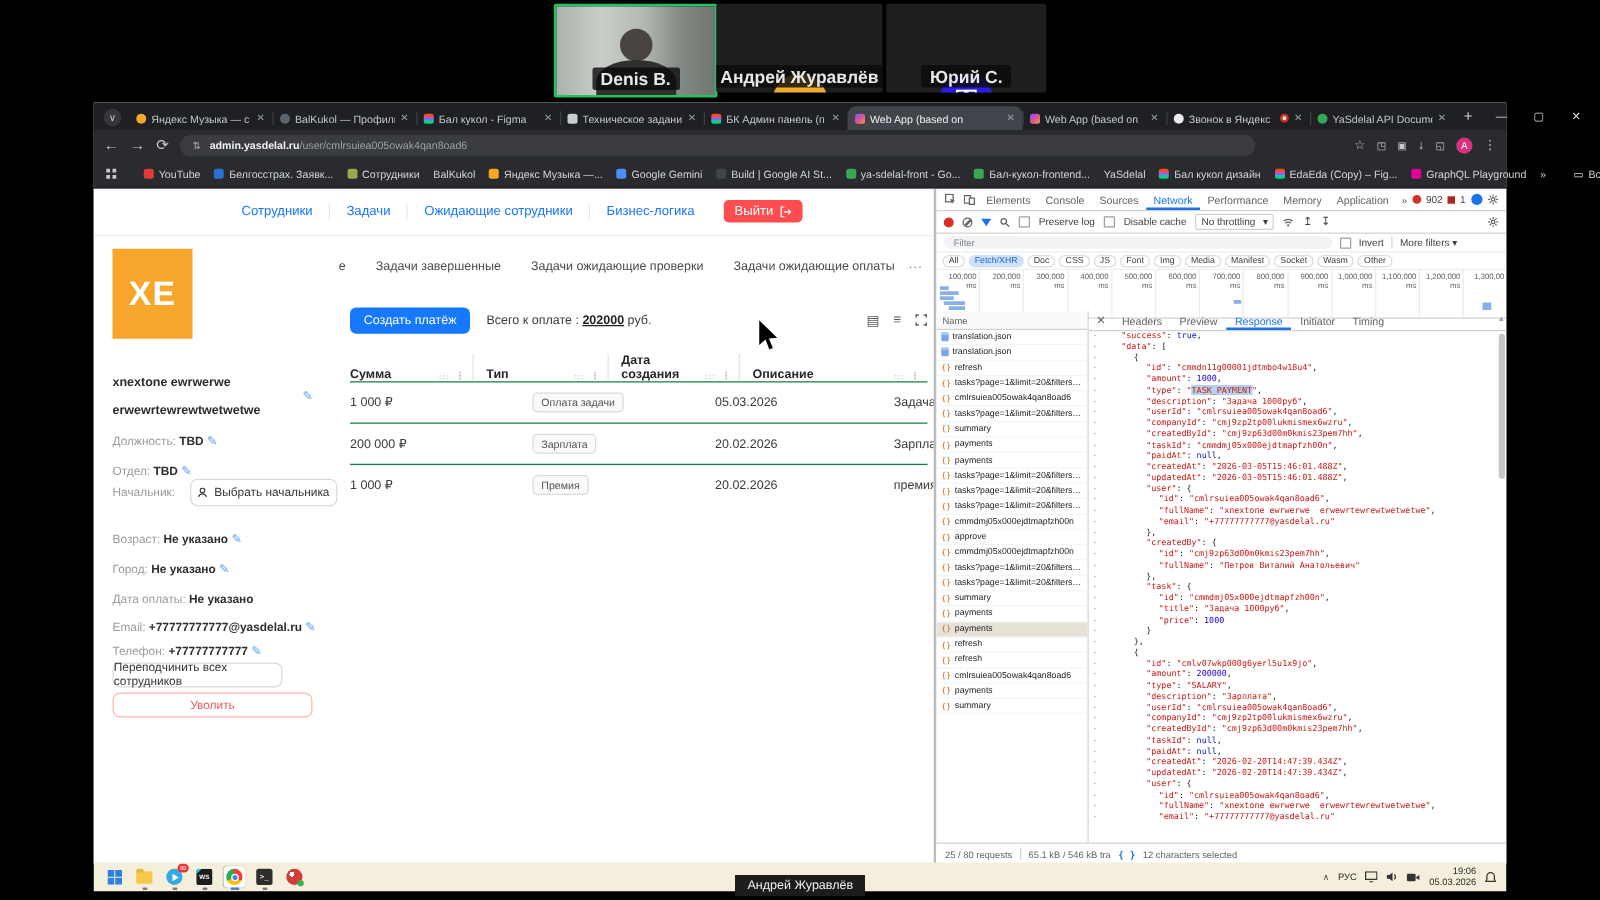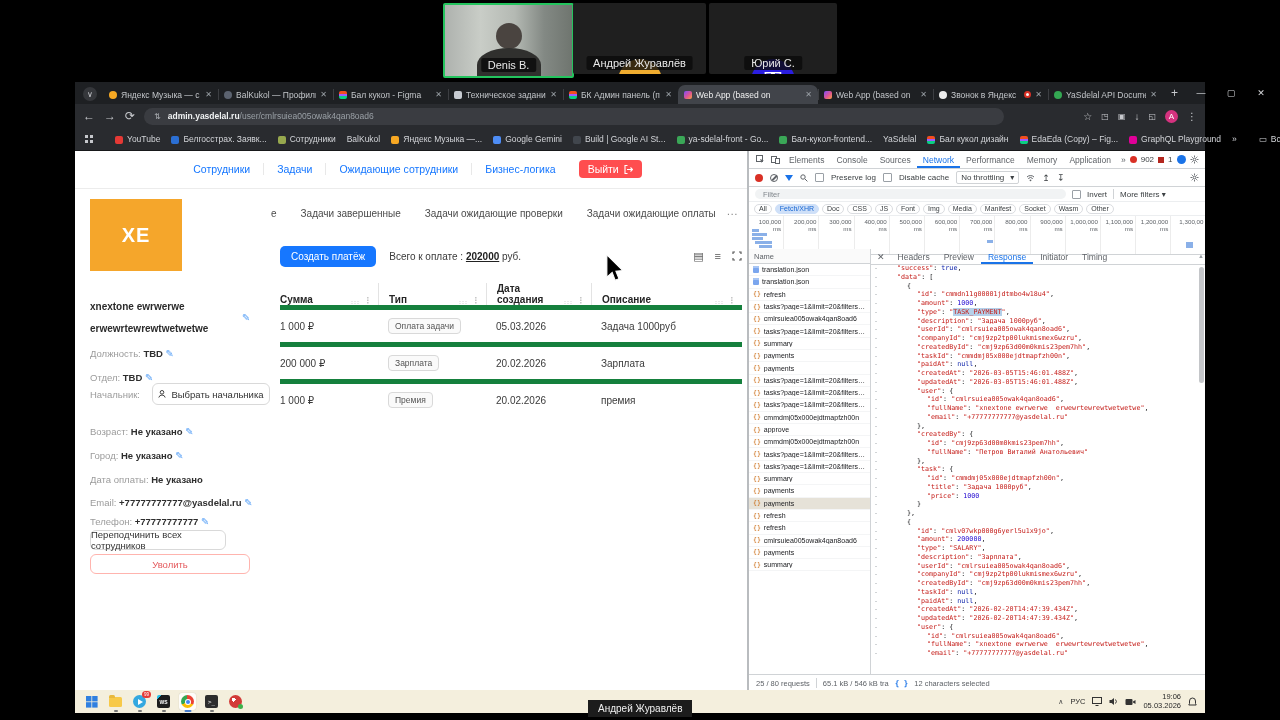--- a/index.html
+++ b/index.html
@@ -2,21 +2,21 @@
 <html><head>
 <meta charset="utf-8">
 <style>
   html,body{margin:0;padding:0;background:#000;}
   .screen{position:relative;width:1280px;height:720px;background:#000;overflow:hidden;
     font-family:"Liberation Sans","DejaVu Sans",sans-serif;-webkit-font-smoothing:antialiased;}
   
   .call-strip{position:absolute;left:0;top:0;width:100%;height:78px;background:#000;}
   .tile{position:absolute;top:3px;height:71px;background:#1f1f1f;border-radius:2px;overflow:hidden;}
   .tile .name-tag{position:absolute;bottom:4px;left:50%;transform:translateX(-50%);background:rgba(10,10,10,.8);
-    color:#e8e8e8;font-size:11px;padding:1px 7px;border-radius:2px;white-space:nowrap;}
+    color:#e8e8e8;font-size:14px;padding:1px 7px;border-radius:2px;white-space:nowrap;font-weight:bold;}
   .tile.video{border:2px solid #24c45e;}
   .videofill{position:absolute;inset:0;
     background:linear-gradient(90deg,#aeb2ae 0%,#c9cdc7 28%,#b4b9b3 55%,#838984 78%,#6f756f 100%);}
   .videofill:before{content:"";position:absolute;left:50%;top:26%;width:26px;height:26px;border-radius:50%;
     transform:translateX(-50%);background:#4a4440;}
   .videofill:after{content:"";position:absolute;left:50%;bottom:-6px;width:64px;height:34px;border-radius:50% 50% 0 0;
     transform:translateX(-50%);background:#30302e;}
   .avatar-circle{position:absolute;left:50%;top:8px;transform:translateX(-50%);width:44px;height:44px;border-radius:50%;
     display:flex;align-items:center;justify-content:center;font-size:17px;font-weight:bold;color:#463000;margin-top:48px;}
   .avatar-circle.blue{color:#fff;font-family:"Liberation Serif",serif;font-size:26px;}
@@ -43,43 +43,43 @@
   .addr{width:840px;height:17px;background:#3a3c41;border-radius:9px;color:#e8eaed;font-size:8.5px;
     display:flex;align-items:center;padding:0 10px;gap:7px;}
   .addr .tune{color:#aeb1b6;font-size:8px;}
   .addr .dom{color:#f1f3f4;}
   .addr .path{color:#9aa0a6;}
   .tb-right{margin-left:auto;display:flex;align-items:center;gap:9px;color:#c6c8cc;font-size:10px;}
   .profile-dot{width:13px;height:13px;border-radius:50%;background:#d5327f;color:#fff;font-size:8px;
     display:flex;align-items:center;justify-content:center;}
   .bookmarks{height:22px;background:#292b2f;display:flex;align-items:center;gap:11px;padding:0 10px;
     color:#d3d5d9;font-size:8.5px;border-bottom:1px solid #17181a;}
-  .bm{display:flex;gap:4px;align-items:flex-end;white-space:nowrap;}
+  .bm{display:flex;gap:4px;align-items:center;white-space:nowrap;}
   .bm .ic{width:8px;height:8px;border-radius:2px;flex:none;}
   .appsgrid{display:grid;grid-template-columns:3px 3px;grid-gap:2px;}
   .appsgrid i{width:3px;height:3px;background:#c6c8cc;}
   .bm-sep{width:1px;height:12px;background:#4a4c50;}
   .figma{background:linear-gradient(180deg,#f24e1e 0 34%,#a259ff 34% 67%,#0acf83 67% 100%);}
   .webappfav{background:linear-gradient(135deg,#7c4dff 0%,#e0558f 55%,#f5a33c 100%);}
   
   .content{position:relative;height:540px;background:#fff;overflow:hidden;}
   .app{position:absolute;left:0;top:0;width:672px;height:540px;background:#fff;}
   .app-nav{position:absolute;left:0;top:9px;width:100%;display:flex;justify-content:center;align-items:center;}
   .nav-item{color:#1677ff;font-size:10.5px;padding:0 13px;border-right:1px solid #e8e8e8;white-space:nowrap;}
   .nav-item:last-of-type{border-right:none;}
   .btn-logout{background:#ff4d4f;color:#fff;border-radius:4px;padding:3px 9px;font-size:10.5px;margin-left:10px;
     display:flex;align-items:center;gap:5px;}
   .app-divider{position:absolute;top:37px;left:0;width:100%;border-top:1px solid #ececec;}
   .app-tabs{position:absolute;top:57px;left:196px;width:452px;display:flex;align-items:center;gap:24px;
     font-size:10px;color:#4b4b4b;white-space:nowrap;overflow:hidden;}
   .tabs-more{position:absolute;top:55px;left:652px;color:#777;font-size:10px;letter-spacing:1px;}
   
   .profile{position:absolute;left:15px;top:48px;width:168px;font-size:9.5px;}
-  .pavatar{position:absolute;left:0;top:0;width:92px;height:72px;background:#f5a62b;color:#fff;
-    display:flex;align-items:center;justify-content:center;font-size:20px;font-weight:bold;letter-spacing:1px;text-align:center;}
+  .pavatar{position:absolute;left:0;top:0;width:64px;height:72px;background:#f5a62b;color:#fff;
+    display:flex;align-items:center;justify-content:center;font-size:27px;font-weight:bold;letter-spacing:1px;text-align:center;}
   .pname{position:absolute;left:0;font-weight:bold;color:#2b2b2b;font-size:10px;white-space:nowrap;}
   .pedit{color:#5aa2f7;font-size:10px;}
   .pfield{position:absolute;left:0;white-space:nowrap;color:#9b9b9b;}
   .pfield b{color:#2e2e2e;font-weight:bold;}
   .btn-outline{position:absolute;border:1px solid #d9d9d9;border-radius:6px;background:#fff;color:#333;
     display:flex;align-items:center;justify-content:center;gap:5px;font-size:9.5px;box-sizing:border-box;}
   .btn-danger{position:absolute;border:1px solid #ffb4ae;border-radius:6px;background:#fff;color:#e4595c;
     display:flex;align-items:center;justify-content:center;font-size:9.5px;box-sizing:border-box;}
   
   .payments{position:absolute;left:205px;top:92px;width:462px;}
@@ -88,21 +88,21 @@
   .total{margin-left:13px;font-size:10px;color:#3a3a3a;}
   .total b{text-decoration:underline;font-weight:bold;color:#222;}
   .view-icons{margin-left:auto;display:flex;gap:11px;color:#595959;font-size:11px;align-items:center;}
   .ptable{margin-top:14px;}
   .prow{display:grid;grid-template-columns:98px 108px 105px 151px;align-items:center;}
   .phead .cell{font-weight:bold;color:#262626;font-size:10px;height:22px;display:flex;align-items:flex-end;}
   .phead .cell .hdots{margin-left:auto;color:#c3c3c3;font-size:6px;letter-spacing:1px;}
   .phead .cell .hkebab{color:#c3c3c3;margin:0 6px 0 4px;font-size:8px;}
   .phead .cell+.cell,.prow.body .cell+.cell{padding-left:10px;}
   .phead .cell+.cell{border-left:1px solid #e3e3e3;}
-  .prow.body{height:32px;border-top:5px solid #15803d;font-size:10px;color:#3a3a3a;}
+  .prow.body{height:32px;border-top:1px solid #15803d;font-size:10px;color:#3a3a3a;gap:38px;}
   .chip{display:inline-block;border:1px solid #d9d9d9;background:#fafafa;border-radius:4px;
     padding:2px 6px;font-size:8.5px;color:#555;}
   
   .devtools{position:absolute;left:672px;top:0;width:458px;height:540px;background:#fff;border-left:2px solid #b9bcbf;
     box-sizing:border-box;color:#3c4043;}
   .dt-tabbar{height:17px;display:flex;align-items:center;border-bottom:1px solid #d0d3d6;padding-left:4px;}
   .dt-icon{margin:0 3px;display:flex;align-items:center;}
   .dt-tab{padding:0 6px;height:100%;display:flex;align-items:center;color:#5f6368;font-size:8.5px;white-space:nowrap;}
   .dt-tab.active{color:#1a73e8;box-shadow:inset 0 -2px 0 #1a73e8;}
   .dt-tab-more{color:#5f6368;font-size:8.5px;padding:0 4px;}

